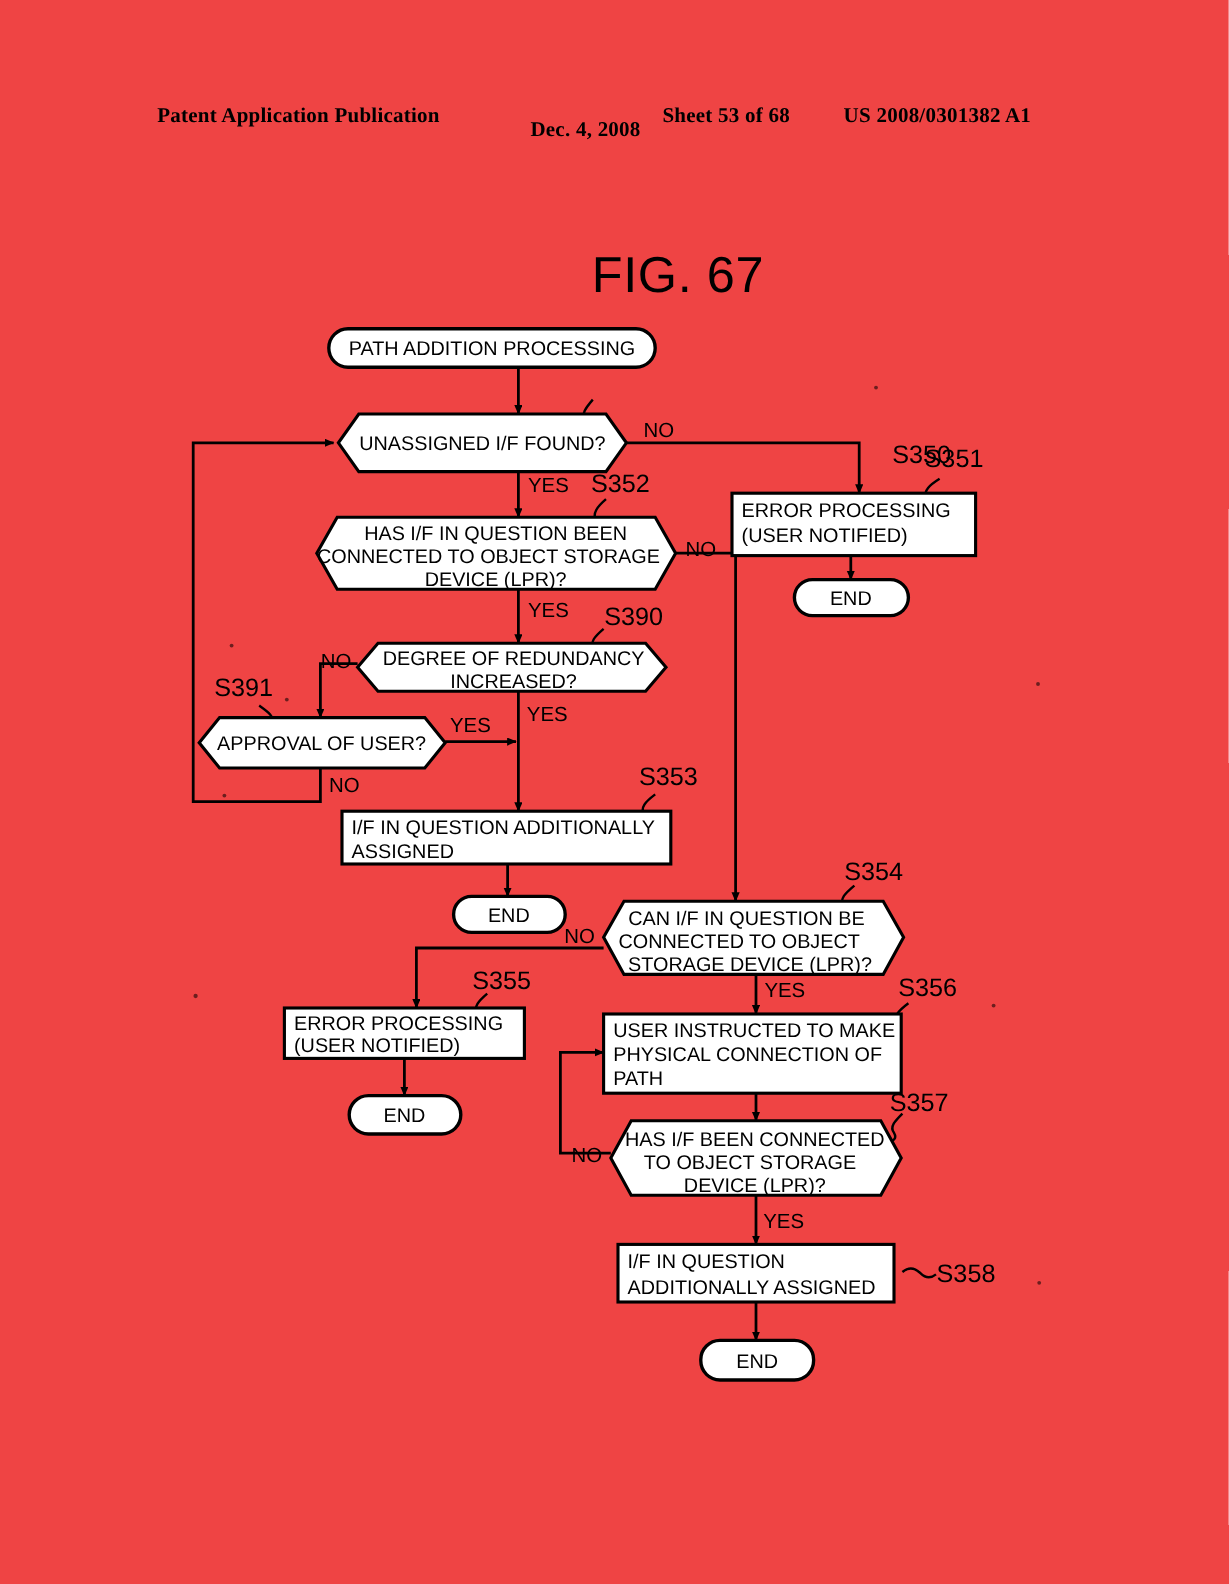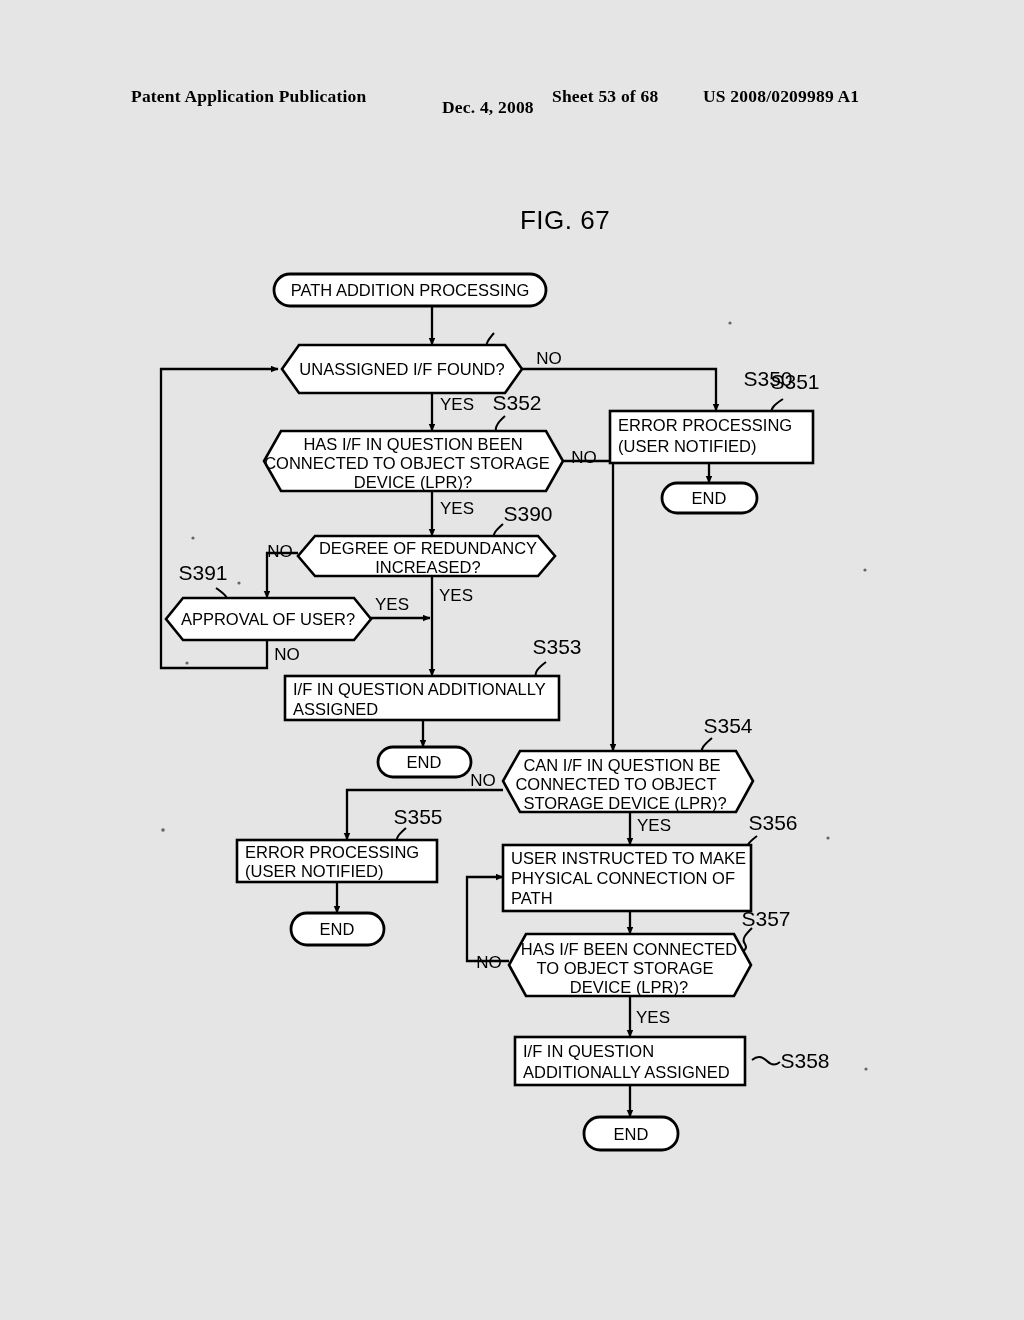--- a/index.html
+++ b/index.html
@@ -12,21 +12,21 @@
     height: 1320px;
     font-family: "Liberation Sans", sans-serif;
     color: #000000;
     position: relative;
     overflow: hidden;
   }
   #page {
     position: relative;
     width: 1024px;
     height: 1320px;
-    background: #e5e5e5;
+    background: #ef4444;
   }
   
   #patent-header {
     position: absolute;
     top: 86px;
     left: 0;
     width: 1024px;
     height: 24px;
     display: flex;
     align-items: baseline;
@@ -41,21 +41,21 @@
   #patent-header .h-sheet { position: absolute; left: 552px; }
   #patent-header .h-num   { position: absolute; left: 703px; }
 
   
   #figure-title {
     position: absolute;
     top: 205px;
     left: 0;
     width: 1024px;
     text-align: center;
-    font-size: 26px;
+    font-size: 42px;
     font-weight: normal;
     letter-spacing: 0.5px;
   }
   #figure-title .ft-inner {
     position: relative;
     left: 53px;
   }
 
   
   #flowchart {
@@ -97,21 +97,21 @@
 </style>
 </head>
 <body>
 
 <div id="page">
 
   <div id="patent-header">
     <span class="h-pub">Patent Application Publication</span>
     <span class="h-date">Dec. 4, 2008</span>
     <span class="h-sheet">Sheet 53 of 68</span>
-    <span class="h-num">US 2008/0209989 A1</span>
+    <span class="h-num">US 2008/0301382 A1</span>
   </div>
 
   <div id="figure-title">
     <span class="ft-inner">FIG. 67</span>
   </div>
 
   <svg id="flowchart" viewBox="0 0 1024 1320">
     <defs>
       <marker id="arrow" markerWidth="9" markerHeight="9" refX="7.4" refY="3.4" orient="auto" markerUnits="userSpaceOnUse">
         <path d="M0,0 L8,3.4 L0,6.8 z" fill="#000"></path>

